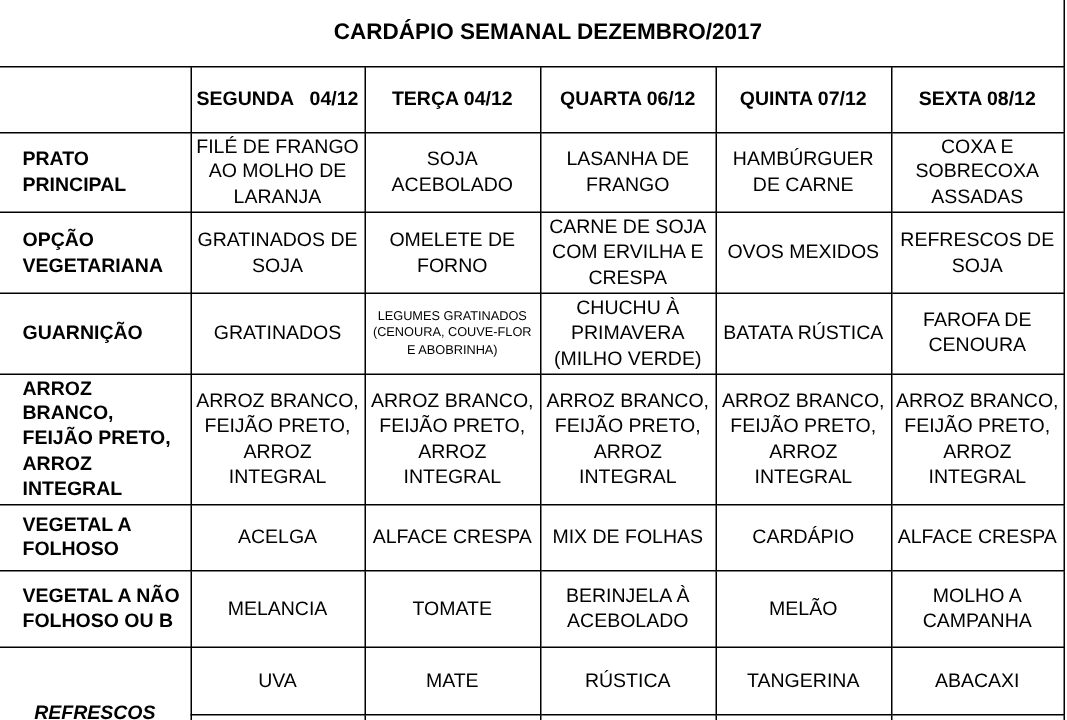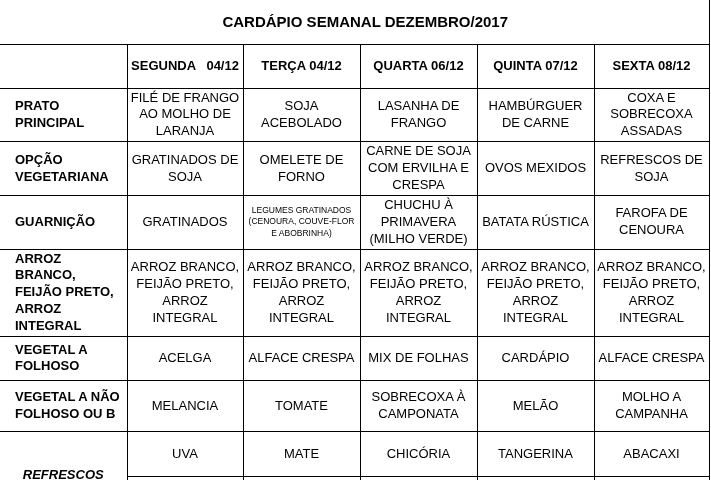--- a/index.html
+++ b/index.html
@@ -129,30 +129,30 @@
     <td>ALFACE CRESPA</td>
     <td>MIX DE FOLHAS</td>
     <td>CARDÁPIO</td>
     <td>ALFACE CRESPA</td>
   </tr>
 
   <tr style="height:51px">
     <td class="first row-label">VEGETAL A NÃO FOLHOSO OU B</td>
     <td>MELANCIA</td>
     <td>TOMATE</td>
-    <td>SOBRECOXA À CAMPONATA</td>
+    <td>BERINJELA À ACEBOLADO</td>
     <td>MELÃO</td>
     <td>MOLHO A CAMPANHA</td>
   </tr>
 
   <tr style="height:45px">
     <td class="first row-label-center bb-thick" rowspan="2">REFRESCOS</td>
     <td>UVA</td>
     <td>MATE</td>
-    <td>CHICÓRIA</td>
+    <td>RÚSTICA</td>
     <td>TANGERINA</td>
     <td>ABACAXI</td>
   </tr>
 
   <tr class="last-row" style="height:44px">
     <td>TANGERINA</td>
     <td>LIMÃO</td>
     <td>LARANJA</td>
     <td>FOLHAS</td>
     <td>COXA</td>

